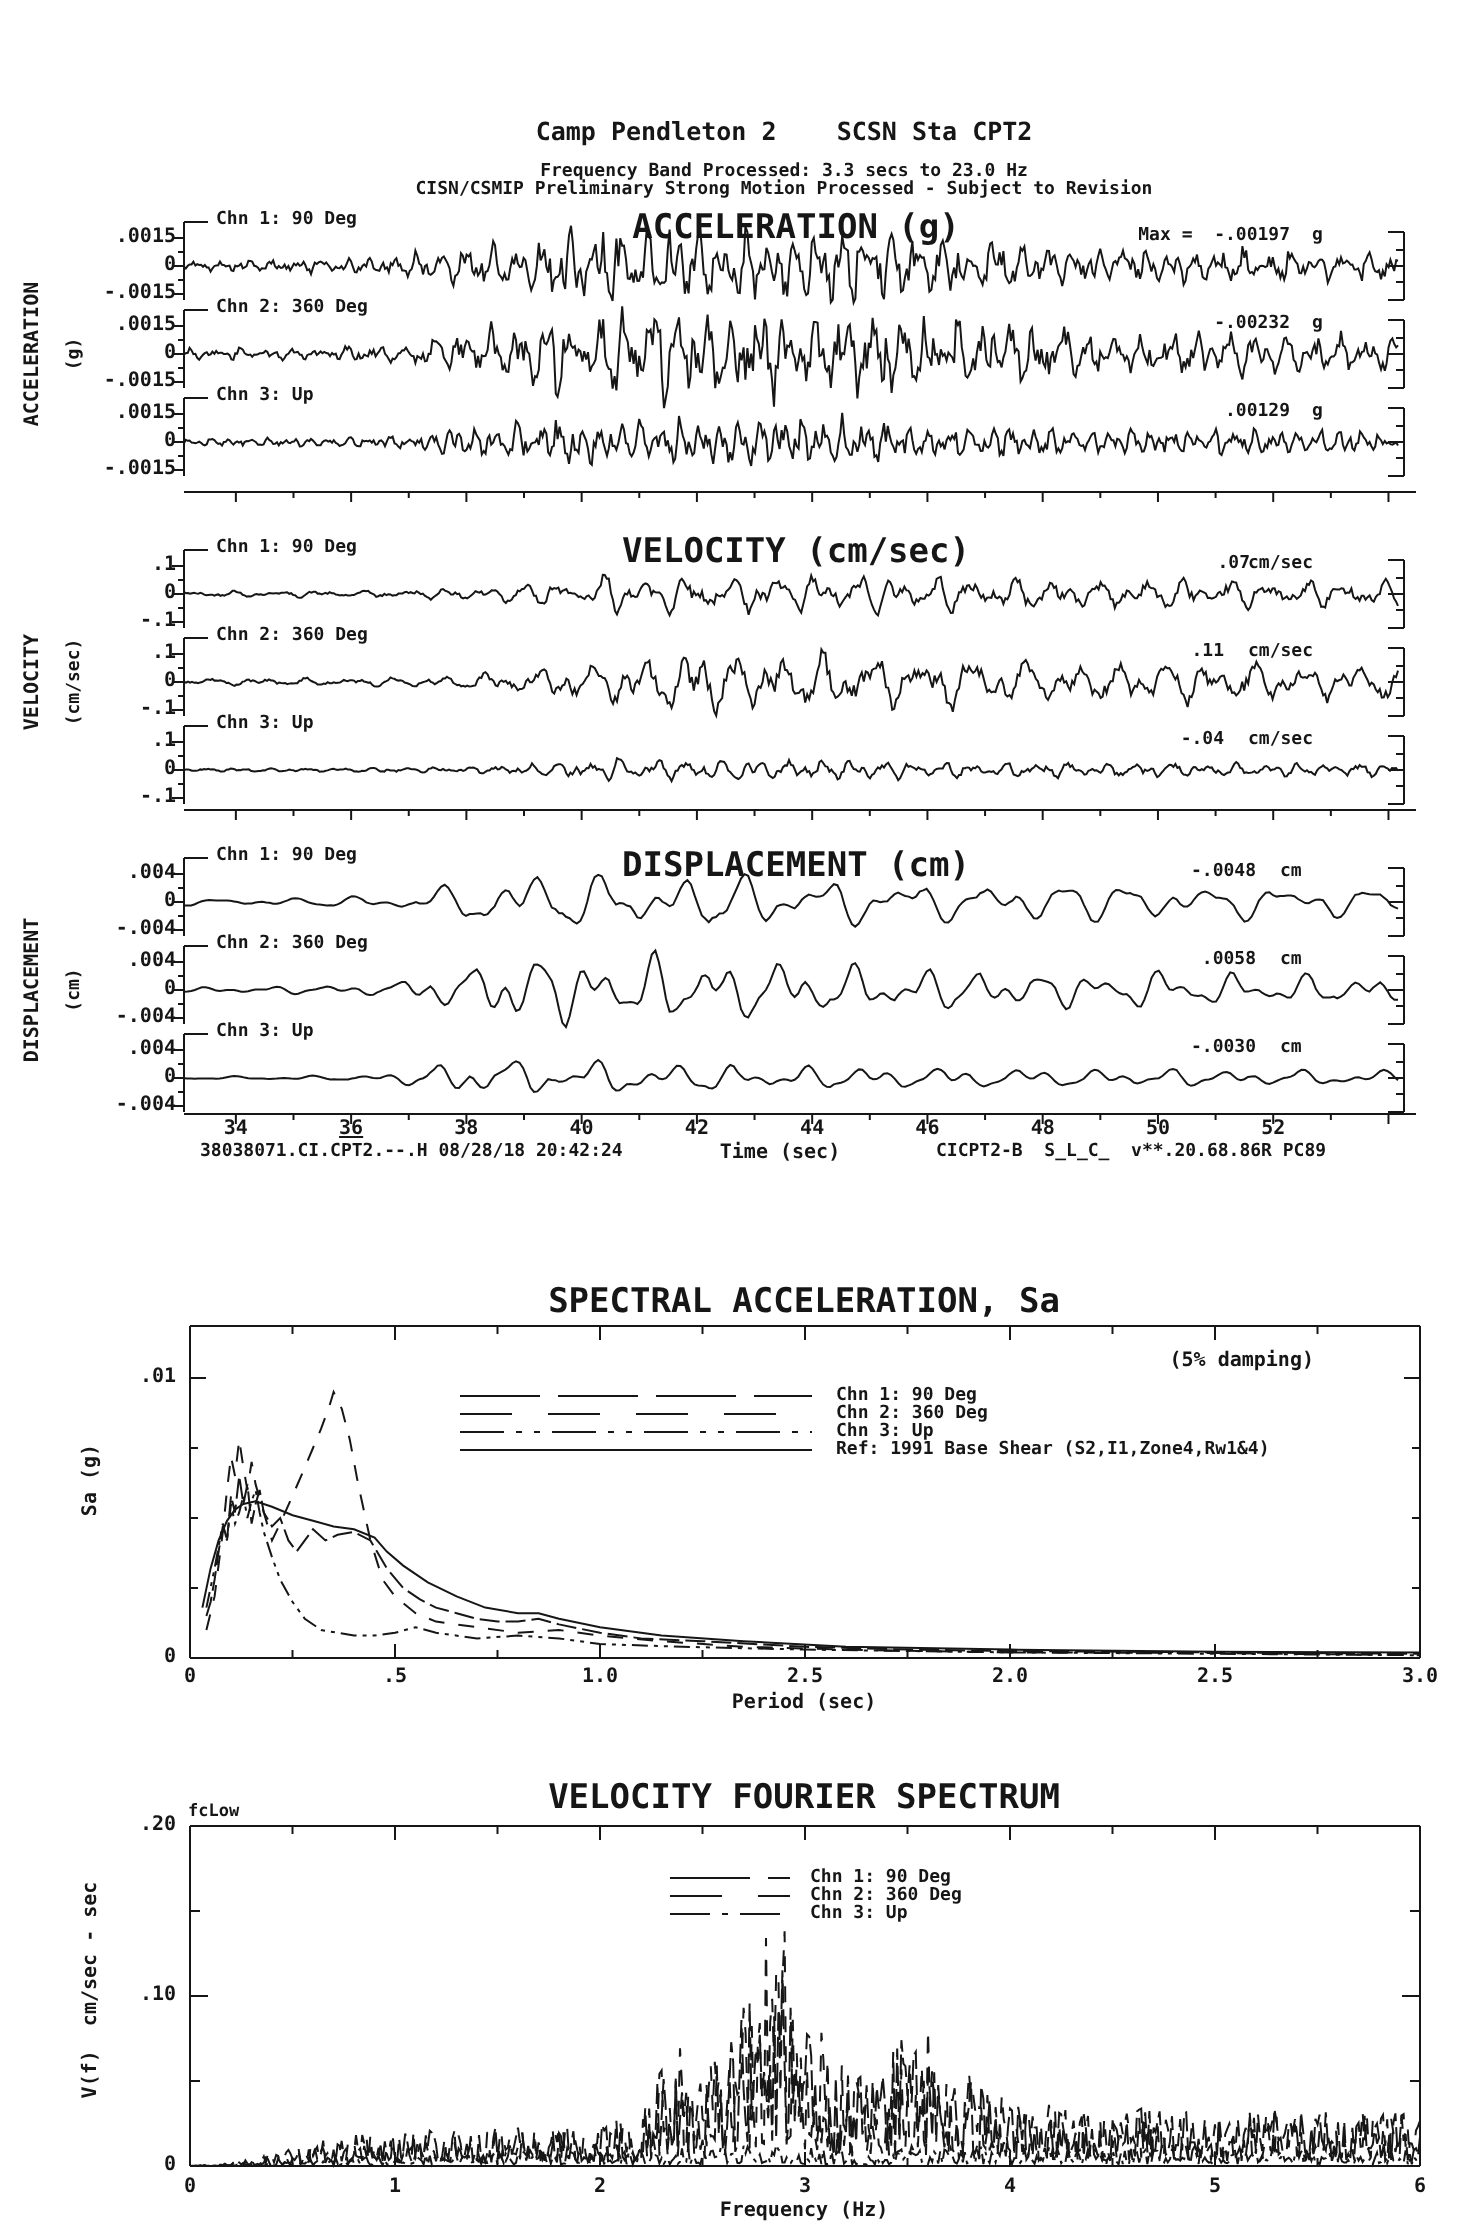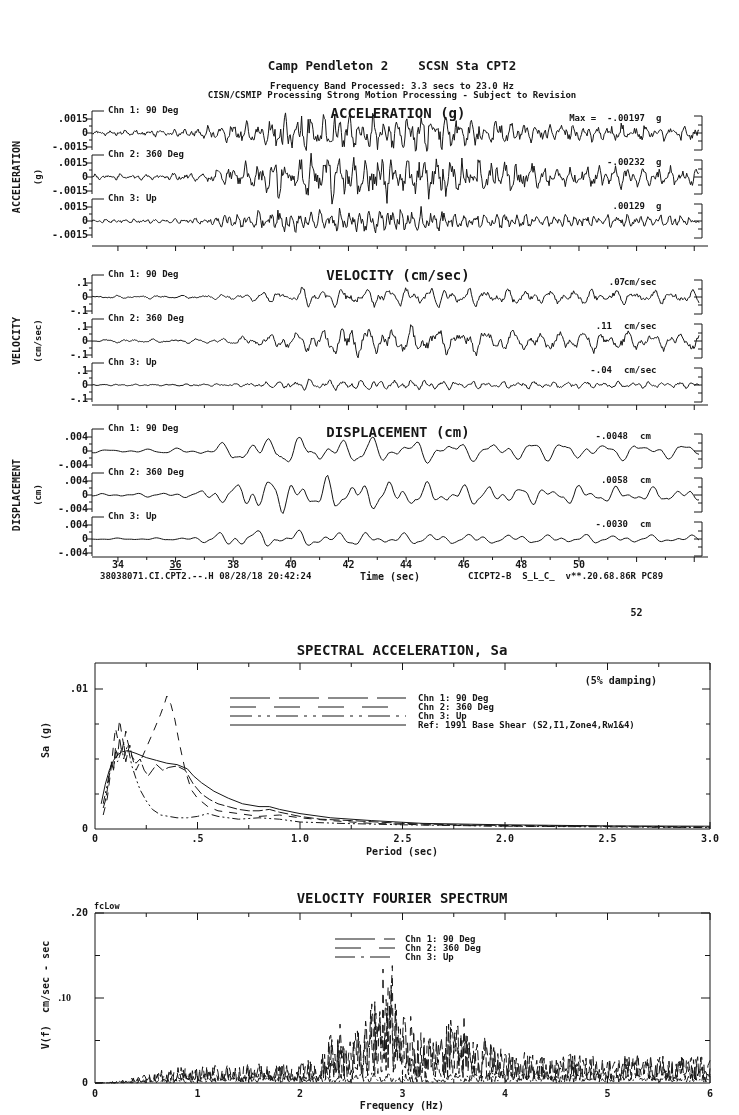--- a/index.html
+++ b/index.html
@@ -1,20 +1,20 @@
 <!DOCTYPE html>
 <html><head>
 <meta charset="utf-8">
 <style>
   *{box-sizing:border-box}
   body{margin:0;background:#fff}
   #page{position:relative;width:739px;height:1115px;background:#ffffff;color:#161616;
         font-family:"DejaVu Sans Mono","Liberation Mono",monospace;font-weight:bold;overflow:hidden}
   .lbl{position:absolute;white-space:pre;line-height:1;font-size:10px}
-  .fs8{font-size:8.5px}.fs9{font-size:9px}.fs11{font-size:14px}.fs12{font-size:12.5px}
+  .fs8{font-size:8.5px}.fs9{font-size:9px}.fs11{font-size:17px}.fs12{font-size:12.5px}
   .ctr{transform:translateX(-50%)}
   .rot{transform:translate(-50%,-50%) rotate(-90deg)}
   #plot-svg{position:absolute;left:0;top:0}
 </style>
 </head>
 <body>
 
 <div id="page">
   <svg id="plot-svg" width="739" height="1115">
       <line x1="92" y1="111" x2="92" y2="150" stroke="#161616" stroke-width="1"></line>
@@ -292,21 +292,21 @@
       <polyline points="95.0,1083.0 96.0,1083.0 97.0,1082.9 98.1,1082.8 99.1,1082.9 100.1,1082.8 101.2,1083.0 102.2,1082.6 103.2,1082.9 104.2,1082.9 105.3,1082.8 106.3,1082.6 107.3,1082.9 108.3,1082.9 109.3,1082.9 110.4,1082.5 111.4,1082.6 112.4,1082.1 113.5,1082.8 114.5,1082.8 115.5,1082.7 116.5,1081.7 117.5,1082.7 118.6,1081.8 119.6,1081.2 120.6,1082.2 121.7,1081.4 122.7,1082.2 123.7,1082.7 124.7,1082.5 125.8,1081.1 126.8,1081.6 127.8,1080.9 128.8,1080.9 129.8,1081.5 130.9,1082.0 131.9,1081.5 132.9,1078.8 133.9,1079.5 135.0,1082.2 136.0,1081.3 137.0,1080.9 138.1,1082.4 139.1,1079.1 140.1,1081.1 141.1,1082.1 142.2,1081.6 143.2,1078.7 144.2,1081.2 145.2,1081.9 146.3,1079.1 147.3,1080.0 148.3,1078.5 149.3,1074.6 150.3,1080.6 151.4,1081.7 152.4,1081.8 153.4,1080.9 154.4,1074.7 155.5,1081.3 156.5,1078.4 157.5,1074.2 158.6,1079.6 159.6,1078.1 160.6,1076.5 161.6,1070.3 162.7,1081.5 163.7,1078.9 164.7,1079.5 165.7,1081.2 166.8,1074.8 167.8,1080.9 168.8,1072.2 169.8,1072.9 170.8,1080.6 171.9,1076.1 172.9,1074.6 173.9,1081.2 174.9,1080.8 176.0,1080.3 177.0,1076.9 178.0,1067.6 179.1,1075.4 180.1,1074.2 181.1,1080.4 182.1,1073.0 183.2,1077.9 184.2,1073.4 185.2,1073.9 186.2,1078.8 187.3,1078.5 188.3,1080.0 189.3,1077.0 190.3,1072.8 191.3,1080.6 192.4,1070.7 193.4,1076.9 194.4,1079.9 195.4,1078.9 196.5,1069.2 197.5,1080.5 198.5,1080.8 199.6,1069.4 200.6,1079.2 201.6,1075.6 202.6,1066.8 203.7,1071.2 204.7,1077.5 205.7,1080.4 206.7,1066.9 207.8,1079.0 208.8,1076.9 209.8,1072.4 210.8,1076.2 211.8,1078.8 212.9,1067.7 213.9,1073.0 214.9,1065.4 215.9,1066.3 217.0,1068.1 218.0,1072.1 219.0,1080.2 220.1,1081.1 221.1,1077.9 222.1,1070.9 223.1,1076.5 224.2,1079.9 225.2,1080.8 226.2,1069.3 227.2,1065.5 228.3,1079.9 229.3,1074.2 230.3,1075.7 231.3,1079.9 232.3,1077.9 233.4,1072.0 234.4,1077.2 235.4,1068.0 236.4,1080.5 237.5,1076.8 238.5,1080.5 239.5,1067.5 240.6,1079.4 241.6,1077.7 242.6,1080.8 243.6,1076.8 244.7,1074.5 245.7,1081.2 246.7,1069.0 247.7,1063.8 248.8,1079.3 249.8,1069.8 250.8,1067.5 251.8,1080.2 252.8,1080.8 253.9,1078.3 254.9,1072.7 255.9,1077.2 256.9,1073.8 258.0,1068.5 259.0,1063.8 260.0,1071.4 261.1,1066.5 262.1,1074.0 263.1,1080.3 264.1,1076.6 265.1,1075.2 266.2,1077.3 267.2,1069.6 268.2,1079.0 269.3,1071.2 270.3,1074.9 271.3,1079.9 272.3,1078.0 273.4,1081.1 274.4,1073.7 275.4,1071.7 276.4,1065.6 277.4,1078.5 278.5,1081.2 279.5,1066.5 280.5,1068.0 281.6,1075.4 282.6,1064.8 283.6,1064.1 284.6,1079.5 285.6,1072.2 286.7,1065.6 287.7,1079.8 288.7,1080.6 289.8,1073.3 290.8,1080.4 291.8,1079.2 292.8,1078.4 293.9,1081.2 294.9,1080.2 295.9,1077.9 296.9,1080.8 297.9,1071.8 299.0,1076.4 300.0,1077.9 301.0,1062.6 302.1,1065.2 303.1,1063.7 304.1,1077.8 305.1,1077.2 306.1,1079.2 307.2,1073.2 308.2,1060.4 309.2,1080.7 310.3,1061.8 311.3,1078.4 312.3,1080.1 313.3,1078.2 314.4,1076.8 315.4,1069.3 316.4,1076.4 317.4,1080.3 318.4,1079.2 319.5,1075.7 320.5,1073.9 321.5,1076.1 322.6,1054.1 323.6,1074.1 324.6,1061.9 325.6,1079.2 326.6,1066.8 327.7,1069.1 328.7,1041.3 329.7,1077.8 330.8,1059.0 331.8,1039.5 332.8,1052.7 333.8,1074.8 334.9,1063.1 335.9,1070.2 336.9,1071.6 337.9,1040.6 338.9,1078.2 340.0,1059.6 341.0,1046.2 342.0,1058.4 343.1,1046.4 344.1,1077.5 345.1,1052.1 346.1,1055.8 347.1,1077.0 348.2,1073.0 349.2,1060.5 350.2,1074.9 351.3,1069.9 352.3,1079.2 353.3,1042.5 354.3,1062.2 355.4,1068.2 356.4,1068.0 357.4,1069.8 358.4,1032.8 359.4,1066.9 360.5,1044.8 361.5,1076.8 362.5,1077.2 363.6,1062.4 364.6,1043.5 365.6,1021.1 366.6,1030.9 367.6,1075.9 368.7,1072.5 369.7,1040.0 370.7,1010.0 371.8,1044.6 372.8,1060.5 373.8,1070.9 374.8,1001.7 375.9,1060.3 376.9,1041.5 377.9,1025.1 378.9,1030.4 379.9,1017.4 381.0,1048.1 382.0,1036.1 383.0,1045.2 384.1,1059.1 385.1,1032.5 386.1,1070.4 387.1,1008.1 388.1,1069.2 389.2,1006.2 390.2,1026.8 391.2,985.1 392.3,1032.2 393.3,1072.2 394.3,1059.5 395.3,1003.9 396.4,1051.8 397.4,1037.0 398.4,1040.7 399.4,1044.3 400.4,1061.2 401.5,1042.7 402.5,1039.8 403.5,1017.1 404.6,1018.3 405.6,1027.9 406.6,1063.7 407.6,1041.5 408.6,1070.7 409.7,1058.0 410.7,1071.6 411.7,1058.9 412.8,1059.9 413.8,1073.6 414.8,1052.8 415.8,1068.6 416.9,1077.8 417.9,1039.0 418.9,1072.4 419.9,1077.5 420.9,1063.4 422.0,1062.8 423.0,1066.0 424.0,1037.8 425.1,1076.4 426.1,1063.7 427.1,1057.8 428.1,1071.0 429.1,1039.5 430.2,1038.5 431.2,1067.2 432.2,1062.2 433.3,1042.7 434.3,1064.0 435.3,1069.7 436.3,1041.2 437.4,1062.8 438.4,1043.9 439.4,1054.3 440.4,1048.1 441.4,1038.5 442.5,1051.9 443.5,1075.7 444.5,1054.4 445.6,1073.7 446.6,1026.0 447.6,1075.3 448.6,1024.2 449.6,1067.6 450.7,1020.1 451.7,1031.8 452.7,1033.1 453.8,1048.0 454.8,1032.7 455.8,1051.4 456.8,1027.8 457.9,1025.9 458.9,1065.8 459.9,1055.1 460.9,1057.2 461.9,1040.4 463.0,1077.5 464.0,1036.5 465.0,1046.5 466.1,1067.9 467.1,1036.1 468.1,1070.8 469.1,1042.5 470.1,1056.6 471.2,1064.6 472.2,1073.7 473.2,1065.8 474.3,1075.8 475.3,1050.0 476.3,1050.0 477.3,1044.1 478.4,1062.6 479.4,1078.7 480.4,1076.9 481.4,1078.4 482.4,1051.0 483.5,1060.0 484.5,1052.7 485.5,1041.2 486.6,1075.4 487.6,1076.4 488.6,1072.7 489.6,1077.9 490.6,1043.1 491.7,1049.3 492.7,1072.1 493.7,1064.7 494.8,1049.9 495.8,1070.1 496.8,1074.0 497.8,1058.3 498.9,1075.6 499.9,1062.2 500.9,1075.8 501.9,1071.1 502.9,1078.2 504.0,1063.8 505.0,1054.2 506.0,1055.2 507.1,1076.9 508.1,1079.4 509.1,1053.4 510.1,1060.4 511.1,1070.0 512.2,1057.0 513.2,1079.8 514.2,1078.3 515.3,1067.1 516.3,1077.7 517.3,1063.8 518.3,1063.7 519.4,1080.2 520.4,1079.0 521.4,1080.4 522.4,1076.7 523.5,1077.9 524.5,1062.4 525.5,1060.0 526.5,1075.4 527.5,1078.5 528.6,1074.5 529.6,1056.4 530.6,1057.1 531.6,1063.8 532.7,1070.5 533.7,1068.4 534.7,1078.7 535.8,1074.5 536.8,1072.0 537.8,1066.4 538.8,1079.7 539.9,1061.3 540.9,1058.3 541.9,1078.2 542.9,1063.6 544.0,1079.2 545.0,1075.6 546.0,1064.6 547.0,1077.2 548.0,1079.5 549.1,1077.9 550.1,1068.6 551.1,1080.1 552.1,1079.8 553.2,1080.4 554.2,1078.7 555.2,1080.5 556.3,1060.2 557.3,1068.2 558.3,1078.7 559.3,1068.2 560.4,1068.0 561.4,1072.2 562.4,1070.9 563.4,1060.9 564.5,1079.9 565.5,1074.5 566.5,1073.4 567.5,1078.2 568.5,1055.7 569.6,1054.8 570.6,1054.3 571.6,1074.3 572.6,1056.1 573.7,1076.2 574.7,1055.5 575.7,1078.7 576.8,1063.8 577.8,1066.1 578.8,1060.7 579.8,1055.7 580.9,1074.0 581.9,1068.8 582.9,1077.3 583.9,1076.4 585.0,1070.7 586.0,1058.1 587.0,1078.2 588.0,1072.5 589.0,1072.6 590.1,1059.5 591.1,1075.2 592.1,1056.7 593.1,1056.2 594.2,1078.3 595.2,1071.1 596.2,1071.1 597.3,1071.2 598.3,1077.3 599.3,1069.4 600.3,1079.0 601.4,1071.7 602.4,1060.1 603.4,1075.9 604.4,1073.9 605.5,1072.3 606.5,1078.9 607.5,1076.1 608.5,1076.8 609.5,1063.1 610.6,1078.5 611.6,1073.8 612.6,1073.1 613.6,1080.4 614.7,1071.0 615.7,1071.1 616.7,1068.0 617.8,1078.0 618.8,1076.5 619.8,1073.8 620.8,1077.6 621.9,1070.1 622.9,1077.8 623.9,1069.7 624.9,1058.3 626.0,1069.1 627.0,1058.9 628.0,1076.8 629.0,1057.3 630.0,1069.1 631.1,1075.5 632.1,1062.3 633.1,1067.1 634.1,1063.0 635.2,1074.9 636.2,1076.0 637.2,1054.4 638.3,1060.8 639.3,1070.3 640.3,1069.0 641.3,1075.7 642.4,1074.7 643.4,1074.7 644.4,1062.2 645.4,1062.2 646.5,1065.3 647.5,1059.6 648.5,1066.6 649.5,1078.5 650.5,1056.1 651.6,1065.9 652.6,1076.1 653.6,1076.0 654.6,1078.8 655.7,1064.0 656.7,1075.8 657.7,1059.4 658.8,1062.2 659.8,1057.3 660.8,1068.8 661.8,1075.3 662.9,1056.1 663.9,1071.3 664.9,1069.5 665.9,1080.4 667.0,1072.9 668.0,1079.6 669.0,1061.1 670.0,1077.4 671.0,1078.1 672.1,1060.9 673.1,1079.9 674.1,1077.0 675.1,1080.2 676.2,1063.9 677.2,1077.1 678.2,1063.2 679.3,1061.4 680.3,1073.4 681.3,1073.2 682.3,1057.9 683.4,1075.4 684.4,1073.9 685.4,1074.1 686.4,1072.2 687.5,1063.6 688.5,1061.7 689.5,1068.5 690.5,1078.8 691.5,1065.6 692.6,1080.5 693.6,1079.2 694.6,1067.4 695.6,1080.0 696.7,1061.3 697.7,1056.7 698.7,1074.9 699.8,1070.5 700.8,1057.4 701.8,1070.4 702.8,1067.1 703.9,1080.2 704.9,1071.5 705.9,1071.8 706.9,1075.0 708.0,1074.1 709.0,1077.9 710.0,1068.4" fill="none" stroke="#161616" stroke-width="1" stroke-dasharray="10 3"></polyline>
       <polyline points="95.0,1083.0 96.0,1082.9 97.0,1083.0 98.1,1083.0 99.1,1083.0 100.1,1082.8 101.2,1082.9 102.2,1082.6 103.2,1082.6 104.2,1082.6 105.3,1082.8 106.3,1082.7 107.3,1082.3 108.3,1082.9 109.3,1082.4 110.4,1082.4 111.4,1082.5 112.4,1081.9 113.5,1082.6 114.5,1082.7 115.5,1082.5 116.5,1081.5 117.5,1082.7 118.6,1082.5 119.6,1080.6 120.6,1082.6 121.7,1082.7 122.7,1080.2 123.7,1081.8 124.7,1082.4 125.8,1082.0 126.8,1080.9 127.8,1081.0 128.8,1081.0 129.8,1079.9 130.9,1080.1 131.9,1078.2 132.9,1081.4 133.9,1077.1 135.0,1079.5 136.0,1078.0 137.0,1081.2 138.1,1077.5 139.1,1078.0 140.1,1081.5 141.1,1079.3 142.2,1078.4 143.2,1076.1 144.2,1075.0 145.2,1076.7 146.3,1079.6 147.3,1080.1 148.3,1076.5 149.3,1075.7 150.3,1082.0 151.4,1080.1 152.4,1075.6 153.4,1078.3 154.4,1080.1 155.5,1072.3 156.5,1077.6 157.5,1075.2 158.6,1073.4 159.6,1079.4 160.6,1075.2 161.6,1074.4 162.7,1077.9 163.7,1076.6 164.7,1081.1 165.7,1079.6 166.8,1081.7 167.8,1078.7 168.8,1081.7 169.8,1077.0 170.8,1070.5 171.9,1077.4 172.9,1080.8 173.9,1072.1 174.9,1072.4 176.0,1070.2 177.0,1071.0 178.0,1077.8 179.1,1078.5 180.1,1078.8 181.1,1067.5 182.1,1071.6 183.2,1067.2 184.2,1080.6 185.2,1067.4 186.2,1078.5 187.3,1074.6 188.3,1079.0 189.3,1073.9 190.3,1080.6 191.3,1076.6 192.4,1080.3 193.4,1074.0 194.4,1076.0 195.4,1070.3 196.5,1081.4 197.5,1080.9 198.5,1080.0 199.6,1081.2 200.6,1080.5 201.6,1077.3 202.6,1081.3 203.7,1074.7 204.7,1075.0 205.7,1073.8 206.7,1081.1 207.8,1076.7 208.8,1071.5 209.8,1068.4 210.8,1080.8 211.8,1077.0 212.9,1071.3 213.9,1075.4 214.9,1072.2 215.9,1074.8 217.0,1075.8 218.0,1080.7 219.0,1075.5 220.1,1076.8 221.1,1078.7 222.1,1080.0 223.1,1071.6 224.2,1079.3 225.2,1069.6 226.2,1070.1 227.2,1071.2 228.3,1077.1 229.3,1067.8 230.3,1071.8 231.3,1080.1 232.3,1079.7 233.4,1079.5 234.4,1074.8 235.4,1071.7 236.4,1071.9 237.5,1074.8 238.5,1074.2 239.5,1078.0 240.6,1080.9 241.6,1081.2 242.6,1081.4 243.6,1066.4 244.7,1065.8 245.7,1065.5 246.7,1072.9 247.7,1068.1 248.8,1072.0 249.8,1077.2 250.8,1079.1 251.8,1070.3 252.8,1074.9 253.9,1073.9 254.9,1068.6 255.9,1076.7 256.9,1076.7 258.0,1077.2 259.0,1073.1 260.0,1079.4 261.1,1065.4 262.1,1077.9 263.1,1078.8 264.1,1073.0 265.1,1078.0 266.2,1078.8 267.2,1065.1 268.2,1077.0 269.3,1071.6 270.3,1080.6 271.3,1073.6 272.3,1080.4 273.4,1074.0 274.4,1075.4 275.4,1077.9 276.4,1071.6 277.4,1065.6 278.5,1071.0 279.5,1063.9 280.5,1081.0 281.6,1065.0 282.6,1080.9 283.6,1074.1 284.6,1076.0 285.6,1072.3 286.7,1070.5 287.7,1070.6 288.7,1075.2 289.8,1079.5 290.8,1080.5 291.8,1068.1 292.8,1076.9 293.9,1080.7 294.9,1081.1 295.9,1075.6 296.9,1072.1 297.9,1078.6 299.0,1066.6 300.0,1076.0 301.0,1080.3 302.1,1079.8 303.1,1071.9 304.1,1080.9 305.1,1066.6 306.1,1067.4 307.2,1066.8 308.2,1073.6 309.2,1075.9 310.3,1079.3 311.3,1064.1 312.3,1068.3 313.3,1076.2 314.4,1065.9 315.4,1078.8 316.4,1076.0 317.4,1079.7 318.4,1078.1 319.5,1076.4 320.5,1080.6 321.5,1059.6 322.6,1065.1 323.6,1078.9 324.6,1054.3 325.6,1075.8 326.6,1068.9 327.7,1075.7 328.7,1064.6 329.7,1036.9 330.8,1035.2 331.8,1066.1 332.8,1063.1 333.8,1077.1 334.9,1054.0 335.9,1072.6 336.9,1069.5 337.9,1038.8 338.9,1074.3 340.0,1024.1 341.0,1042.1 342.0,1075.4 343.1,1074.0 344.1,1048.2 345.1,1046.1 346.1,1050.1 347.1,1070.5 348.2,1059.0 349.2,1048.7 350.2,1041.8 351.3,1059.5 352.3,1060.6 353.3,1073.1 354.3,1043.9 355.4,1033.2 356.4,1055.1 357.4,1030.9 358.4,1046.6 359.4,1040.8 360.5,1052.7 361.5,1075.1 362.5,1067.5 363.6,1051.6 364.6,1034.6 365.6,1060.3 366.6,1071.1 367.6,1040.9 368.7,1047.2 369.7,1045.9 370.7,1036.8 371.8,1003.9 372.8,1016.3 373.8,1052.5 374.8,1074.3 375.9,1013.0 376.9,1059.0 377.9,1073.6 378.9,1021.8 379.9,1011.5 381.0,1071.4 382.0,1071.9 383.0,969.0 384.1,1057.9 385.1,1011.2 386.1,999.4 387.1,1034.3 388.1,986.0 389.2,987.7 390.2,1047.1 391.2,991.6 392.3,965.6 393.3,1069.6 394.3,1069.3 395.3,1068.0 396.4,1009.9 397.4,1062.7 398.4,1026.7 399.4,1058.3 400.4,1028.8 401.5,1060.7 402.5,1074.6 403.5,1034.4 404.6,1067.1 405.6,1068.1 406.6,1055.0 407.6,1068.9 408.6,1075.0 409.7,1062.8 410.7,1016.4 411.7,1029.7 412.8,1056.4 413.8,1030.0 414.8,1077.3 415.8,1069.7 416.9,1071.8 417.9,1078.1 418.9,1064.5 419.9,1075.8 420.9,1032.7 422.0,1072.9 423.0,1061.2 424.0,1053.9 425.1,1052.0 426.1,1078.2 427.1,1042.3 428.1,1040.0 429.1,1045.0 430.2,1053.2 431.2,1057.2 432.2,1053.4 433.3,1076.7 434.3,1067.6 435.3,1077.0 436.3,1063.0 437.4,1070.9 438.4,1059.7 439.4,1072.4 440.4,1073.8 441.4,1077.7 442.5,1071.2 443.5,1056.2 444.5,1077.7 445.6,1048.1 446.6,1056.3 447.6,1077.2 448.6,1076.7 449.6,1076.7 450.7,1034.7 451.7,1064.1 452.7,1074.0 453.8,1044.5 454.8,1077.1 455.8,1073.0 456.8,1075.4 457.9,1047.5 458.9,1073.6 459.9,1056.3 460.9,1033.2 461.9,1070.1 463.0,1076.0 464.0,1015.0 465.0,1053.4 466.1,1034.7 467.1,1051.3 468.1,1052.3 469.1,1048.0 470.1,1055.1 471.2,1061.4 472.2,1069.8 473.2,1042.0 474.3,1072.4 475.3,1051.1 476.3,1074.7 477.3,1076.7 478.4,1059.9 479.4,1072.8 480.4,1068.5 481.4,1074.9 482.4,1065.7 483.5,1052.7 484.5,1036.2 485.5,1049.9 486.6,1047.3 487.6,1055.2 488.6,1065.9 489.6,1053.7 490.6,1054.2 491.7,1072.5 492.7,1074.1 493.7,1047.5 494.8,1075.2 495.8,1071.3 496.8,1076.0 497.8,1053.5 498.9,1067.0 499.9,1068.5 500.9,1047.7 501.9,1059.9 502.9,1063.9 504.0,1074.0 505.0,1075.2 506.0,1079.5 507.1,1077.9 508.1,1062.9 509.1,1071.5 510.1,1060.3 511.1,1076.0 512.2,1071.1 513.2,1056.1 514.2,1055.4 515.3,1069.5 516.3,1058.2 517.3,1067.4 518.3,1075.9 519.4,1078.0 520.4,1061.7 521.4,1076.2 522.4,1074.9 523.5,1061.3 524.5,1052.4 525.5,1066.0 526.5,1080.0 527.5,1054.8 528.6,1079.9 529.6,1061.9 530.6,1076.4 531.6,1065.4 532.7,1055.0 533.7,1080.4 534.7,1068.6 535.8,1066.8 536.8,1060.3 537.8,1075.7 538.8,1076.1 539.9,1075.0 540.9,1078.3 541.9,1057.1 542.9,1065.3 544.0,1058.0 545.0,1077.6 546.0,1079.2 547.0,1071.6 548.0,1074.5 549.1,1078.9 550.1,1059.7 551.1,1079.8 552.1,1059.1 553.2,1072.2 554.2,1076.2 555.2,1063.8 556.3,1073.9 557.3,1062.9 558.3,1064.7 559.3,1070.1 560.4,1061.2 561.4,1067.0 562.4,1061.5 563.4,1056.8 564.5,1064.9 565.5,1070.8 566.5,1068.7 567.5,1072.1 568.5,1076.1 569.6,1058.7 570.6,1078.8 571.6,1059.8 572.6,1069.5 573.7,1067.4 574.7,1074.5 575.7,1063.0 576.8,1079.5 577.8,1073.7 578.8,1062.0 579.8,1079.5 580.9,1072.7 581.9,1078.1 582.9,1059.9 583.9,1064.1 585.0,1070.2 586.0,1072.0 587.0,1079.3 588.0,1079.3 589.0,1076.2 590.1,1079.6 591.1,1069.0 592.1,1069.6 593.1,1074.0 594.2,1079.9 595.2,1070.5 596.2,1059.3 597.3,1073.6 598.3,1077.7 599.3,1074.4 600.3,1076.4 601.4,1078.2 602.4,1078.6 603.4,1071.4 604.4,1068.4 605.5,1080.3 606.5,1070.5 607.5,1062.2 608.5,1077.7 609.5,1057.5 610.6,1069.7 611.6,1079.6 612.6,1067.2 613.6,1064.6 614.7,1061.8 615.7,1066.2 616.7,1077.9 617.8,1074.7 618.8,1058.3 619.8,1070.3 620.8,1080.4 621.9,1067.4 622.9,1063.9 623.9,1072.1 624.9,1056.4 626.0,1077.2 627.0,1067.1 628.0,1073.4 629.0,1077.8 630.0,1080.4 631.1,1078.8 632.1,1073.1 633.1,1056.6 634.1,1062.3 635.2,1064.7 636.2,1060.3 637.2,1079.3 638.3,1058.4 639.3,1077.2 640.3,1076.2 641.3,1069.8 642.4,1066.8 643.4,1062.0 644.4,1073.7 645.4,1061.7 646.5,1070.7 647.5,1062.2 648.5,1078.2 649.5,1073.9 650.5,1066.2 651.6,1080.4 652.6,1080.3 653.6,1072.2 654.6,1080.1 655.7,1071.4 656.7,1077.0 657.7,1073.2 658.8,1077.3 659.8,1064.8 660.8,1069.2 661.8,1072.8 662.9,1075.3 663.9,1067.0 664.9,1073.0 665.9,1070.7 667.0,1072.2 668.0,1065.4 669.0,1080.3 670.0,1076.0 671.0,1079.8 672.1,1069.6 673.1,1076.5 674.1,1074.1 675.1,1075.4 676.2,1075.1 677.2,1080.2 678.2,1064.1 679.3,1062.0 680.3,1067.9 681.3,1055.5 682.3,1071.1 683.4,1057.2 684.4,1075.5 685.4,1078.7 686.4,1060.2 687.5,1064.1 688.5,1071.8 689.5,1069.0 690.5,1059.3 691.5,1057.5 692.6,1072.9 693.6,1059.7 694.6,1080.4 695.6,1059.4 696.7,1066.2 697.7,1076.0 698.7,1071.5 699.8,1078.4 700.8,1057.8 701.8,1057.1 702.8,1073.4 703.9,1064.8 704.9,1080.3 705.9,1080.5 706.9,1075.1 708.0,1065.3 709.0,1063.2 710.0,1060.4" fill="none" stroke="#161616" stroke-width="1" stroke-dasharray="8 7"></polyline>
       <polyline points="95.0,1083.0 96.0,1083.0 97.0,1083.0 98.1,1083.0 99.1,1083.0 100.1,1082.9 101.2,1083.0 102.2,1082.9 103.2,1083.0 104.2,1082.9 105.3,1082.8 106.3,1082.9 107.3,1082.8 108.3,1082.8 109.3,1082.9 110.4,1082.6 111.4,1083.0 112.4,1082.8 113.5,1082.7 114.5,1082.8 115.5,1082.8 116.5,1082.6 117.5,1082.8 118.6,1082.3 119.6,1082.8 120.6,1082.8 121.7,1082.4 122.7,1082.7 123.7,1082.9 124.7,1082.9 125.8,1082.6 126.8,1082.4 127.8,1082.3 128.8,1081.9 129.8,1082.4 130.9,1082.6 131.9,1082.7 132.9,1082.5 133.9,1081.7 135.0,1081.7 136.0,1082.8 137.0,1082.8 138.1,1082.7 139.1,1081.5 140.1,1081.6 141.1,1082.3 142.2,1081.2 143.2,1081.5 144.2,1081.1 145.2,1082.8 146.3,1082.1 147.3,1082.3 148.3,1081.7 149.3,1081.5 150.3,1081.8 151.4,1081.6 152.4,1080.8 153.4,1081.7 154.4,1080.6 155.5,1080.3 156.5,1082.6 157.5,1081.4 158.6,1080.6 159.6,1081.6 160.6,1082.3 161.6,1080.7 162.7,1082.1 163.7,1080.7 164.7,1081.0 165.7,1080.1 166.8,1082.6 167.8,1079.6 168.8,1081.3 169.8,1082.6 170.8,1082.0 171.9,1082.4 172.9,1081.0 173.9,1082.6 174.9,1080.2 176.0,1079.1 177.0,1081.7 178.0,1081.6 179.1,1080.1 180.1,1082.0 181.1,1079.9 182.1,1079.2 183.2,1078.5 184.2,1081.3 185.2,1082.5 186.2,1082.1 187.3,1078.2 188.3,1080.9 189.3,1078.0 190.3,1080.8 191.3,1082.5 192.4,1079.8 193.4,1082.0 194.4,1082.4 195.4,1081.8 196.5,1081.9 197.5,1080.3 198.5,1079.1 199.6,1080.0 200.6,1081.4 201.6,1081.3 202.6,1081.8 203.7,1081.3 204.7,1081.4 205.7,1081.8 206.7,1081.4 207.8,1080.6 208.8,1078.8 209.8,1079.5 210.8,1080.3 211.8,1082.2 212.9,1077.3 213.9,1082.4 214.9,1077.9 215.9,1082.2 217.0,1079.4 218.0,1077.7 219.0,1077.3 220.1,1078.4 221.1,1080.1 222.1,1079.5 223.1,1080.1 224.2,1080.7 225.2,1080.9 226.2,1080.7 227.2,1078.1 228.3,1078.3 229.3,1082.0 230.3,1080.5 231.3,1078.1 232.3,1078.8 233.4,1077.9 234.4,1078.0 235.4,1081.7 236.4,1080.7 237.5,1081.9 238.5,1082.3 239.5,1079.8 240.6,1082.0 241.6,1079.1 242.6,1077.9 243.6,1081.9 244.7,1076.8 245.7,1079.5 246.7,1077.1 247.7,1077.9 248.8,1082.3 249.8,1077.0 250.8,1078.6 251.8,1081.5 252.8,1076.7 253.9,1078.5 254.9,1079.3 255.9,1080.8 256.9,1082.2 258.0,1081.4 259.0,1076.6 260.0,1078.9 261.1,1075.6 262.1,1076.3 263.1,1077.6 264.1,1075.9 265.1,1080.8 266.2,1078.3 267.2,1080.7 268.2,1079.6 269.3,1079.0 270.3,1075.7 271.3,1076.9 272.3,1080.8 273.4,1075.9 274.4,1077.5 275.4,1081.8 276.4,1078.7 277.4,1079.4 278.5,1078.0 279.5,1075.6 280.5,1082.3 281.6,1081.7 282.6,1081.7 283.6,1078.1 284.6,1079.4 285.6,1076.2 286.7,1076.7 287.7,1079.7 288.7,1081.4 289.8,1081.4 290.8,1080.9 291.8,1078.7 292.8,1079.4 293.9,1081.8 294.9,1076.6 295.9,1080.3 296.9,1078.5 297.9,1075.7 299.0,1077.1 300.0,1076.4 301.0,1077.6 302.1,1082.2 303.1,1076.3 304.1,1080.7 305.1,1080.2 306.1,1081.5 307.2,1080.8 308.2,1080.3 309.2,1079.7 310.3,1082.3 311.3,1077.2 312.3,1075.9 313.3,1082.1 314.4,1076.0 315.4,1078.7 316.4,1082.2 317.4,1079.1 318.4,1081.7 319.5,1075.6 320.5,1075.8 321.5,1078.0 322.6,1082.0 323.6,1082.0 324.6,1081.0 325.6,1078.8 326.6,1079.4 327.7,1077.6 328.7,1078.1 329.7,1081.7 330.8,1079.1 331.8,1082.1 332.8,1080.5 333.8,1079.2 334.9,1082.2 335.9,1080.4 336.9,1079.3 337.9,1077.9 338.9,1081.9 340.0,1080.9 341.0,1074.2 342.0,1080.7 343.1,1080.9 344.1,1073.9 345.1,1082.2 346.1,1079.2 347.1,1078.4 348.2,1081.5 349.2,1081.3 350.2,1082.2 351.3,1077.2 352.3,1077.4 353.3,1079.9 354.3,1079.1 355.4,1075.7 356.4,1075.4 357.4,1078.6 358.4,1078.3 359.4,1078.1 360.5,1073.4 361.5,1075.0 362.5,1075.0 363.6,1081.4 364.6,1079.3 365.6,1077.0 366.6,1076.9 367.6,1077.0 368.7,1081.4 369.7,1081.6 370.7,1080.8 371.8,1072.9 372.8,1076.7 373.8,1073.3 374.8,1075.6 375.9,1078.5 376.9,1079.6 377.9,1080.7 378.9,1079.2 379.9,1077.2 381.0,1081.5 382.0,1081.0 383.0,1080.7 384.1,1078.3 385.1,1081.3 386.1,1076.1 387.1,1077.5 388.1,1072.3 389.2,1074.9 390.2,1075.3 391.2,1081.3 392.3,1081.3 393.3,1078.7 394.3,1081.1 395.3,1081.6 396.4,1079.8 397.4,1079.5 398.4,1080.4 399.4,1077.7 400.4,1081.4 401.5,1081.9 402.5,1079.8 403.5,1079.3 404.6,1080.6 405.6,1074.1 406.6,1080.6 407.6,1079.4 408.6,1081.8 409.7,1077.0 410.7,1082.0 411.7,1074.7 412.8,1082.0 413.8,1082.0 414.8,1081.7 415.8,1075.6 416.9,1082.0 417.9,1077.1 418.9,1076.1 419.9,1074.2 420.9,1075.4 422.0,1081.8 423.0,1080.7 424.0,1078.6 425.1,1076.2 426.1,1082.2 427.1,1080.2 428.1,1082.2 429.1,1081.3 430.2,1081.6 431.2,1081.8 432.2,1082.1 433.3,1082.1 434.3,1078.4 435.3,1080.1 436.3,1080.4 437.4,1082.2 438.4,1078.4 439.4,1080.9 440.4,1079.1 441.4,1081.6 442.5,1080.0 443.5,1080.0 444.5,1082.1 445.6,1081.3 446.6,1077.8 447.6,1081.1 448.6,1075.9 449.6,1075.5 450.7,1074.7 451.7,1079.6 452.7,1078.4 453.8,1078.1 454.8,1078.2 455.8,1076.4 456.8,1076.9 457.9,1077.6 458.9,1077.1 459.9,1075.3 460.9,1080.8 461.9,1080.2 463.0,1081.4 464.0,1082.0 465.0,1078.7 466.1,1080.9 467.1,1075.9 468.1,1077.4 469.1,1081.7 470.1,1075.7 471.2,1081.6 472.2,1074.8 473.2,1075.4 474.3,1077.4 475.3,1074.0 476.3,1078.2 477.3,1081.1 478.4,1081.8 479.4,1079.6 480.4,1075.1 481.4,1081.2 482.4,1076.1 483.5,1081.6 484.5,1081.4 485.5,1078.5 486.6,1075.2 487.6,1081.5 488.6,1074.7 489.6,1079.5 490.6,1073.3 491.7,1082.1 492.7,1076.0 493.7,1079.5 494.8,1081.5 495.8,1076.3 496.8,1078.1 497.8,1081.1 498.9,1075.9 499.9,1077.9 500.9,1072.9 501.9,1075.1 502.9,1075.9 504.0,1075.3 505.0,1079.3 506.0,1082.0 507.1,1079.2 508.1,1080.1 509.1,1079.9 510.1,1081.4 511.1,1079.8 512.2,1074.0 513.2,1079.7 514.2,1076.7 515.3,1079.0 516.3,1080.4 517.3,1081.8 518.3,1078.1 519.4,1081.6 520.4,1079.6 521.4,1077.6 522.4,1073.9 523.5,1079.1 524.5,1073.6 525.5,1078.4 526.5,1073.8 527.5,1080.9 528.6,1074.2 529.6,1077.4 530.6,1081.5 531.6,1080.0 532.7,1081.3 533.7,1075.1 534.7,1075.9 535.8,1080.0 536.8,1081.3 537.8,1077.6 538.8,1075.5 539.9,1078.6 540.9,1082.2 541.9,1078.1 542.9,1079.5 544.0,1074.6 545.0,1077.0 546.0,1075.0 547.0,1074.8 548.0,1075.6 549.1,1075.6 550.1,1077.6 551.1,1080.1 552.1,1076.7 553.2,1081.9 554.2,1076.7 555.2,1080.3 556.3,1074.9 557.3,1079.0 558.3,1080.8 559.3,1082.2 560.4,1076.8 561.4,1082.0 562.4,1075.4 563.4,1081.7 564.5,1082.1 565.5,1074.5 566.5,1082.0 567.5,1076.9 568.5,1076.2 569.6,1081.3 570.6,1077.8 571.6,1076.5 572.6,1075.1 573.7,1082.1 574.7,1075.6 575.7,1081.0 576.8,1075.1 577.8,1075.3 578.8,1075.5 579.8,1080.2 580.9,1082.1 581.9,1081.6 582.9,1079.2 583.9,1081.2 585.0,1079.6 586.0,1074.5 587.0,1078.5 588.0,1079.9 589.0,1079.6 590.1,1080.3 591.1,1078.8 592.1,1079.5 593.1,1077.5 594.2,1078.1 595.2,1081.8 596.2,1075.2 597.3,1073.2 598.3,1075.4 599.3,1082.0 600.3,1073.3 601.4,1080.4 602.4,1078.7 603.4,1080.4 604.4,1081.3 605.5,1081.1 606.5,1082.1 607.5,1080.3 608.5,1077.1 609.5,1079.2 610.6,1081.3 611.6,1080.0 612.6,1081.3 613.6,1081.6 614.7,1080.8 615.7,1077.7 616.7,1077.3 617.8,1075.8 618.8,1082.0 619.8,1077.4 620.8,1075.2 621.9,1076.8 622.9,1076.2 623.9,1080.2 624.9,1078.5 626.0,1077.1 627.0,1078.8 628.0,1075.3 629.0,1081.1 630.0,1080.0 631.1,1077.7 632.1,1081.3 633.1,1079.8 634.1,1080.6 635.2,1079.2 636.2,1074.1 637.2,1075.0 638.3,1074.9 639.3,1079.2 640.3,1079.0 641.3,1076.6 642.4,1080.5 643.4,1079.5 644.4,1078.9 645.4,1079.8 646.5,1082.1 647.5,1077.5 648.5,1075.1 649.5,1078.8 650.5,1076.0 651.6,1075.0 652.6,1081.2 653.6,1078.2 654.6,1077.7 655.7,1080.5 656.7,1077.1 657.7,1081.6 658.8,1080.8 659.8,1082.2 660.8,1078.6 661.8,1079.4 662.9,1079.1 663.9,1076.5 664.9,1077.1 665.9,1080.9 667.0,1076.7 668.0,1074.6 669.0,1081.0 670.0,1077.8 671.0,1080.7 672.1,1081.3 673.1,1081.3 674.1,1080.0 675.1,1082.0 676.2,1081.5 677.2,1081.2 678.2,1077.8 679.3,1080.3 680.3,1078.5 681.3,1081.0 682.3,1079.3 683.4,1079.7 684.4,1080.4 685.4,1078.7 686.4,1082.1 687.5,1078.9 688.5,1076.3 689.5,1081.5 690.5,1081.0 691.5,1074.2 692.6,1076.9 693.6,1081.5 694.6,1078.8 695.6,1075.0 696.7,1080.3 697.7,1080.9 698.7,1081.3 699.8,1079.4 700.8,1080.6 701.8,1081.6 702.8,1075.2 703.9,1082.1 704.9,1077.1 705.9,1082.1 706.9,1078.4 708.0,1079.9 709.0,1079.6 710.0,1074.1" fill="none" stroke="#161616" stroke-width="1" stroke-dasharray="8 3 2 3"></polyline>
       <line x1="335" y1="939" x2="395" y2="939" stroke="#161616" stroke-width="1" stroke-dasharray="40 9"></line>
       <line x1="335" y1="948" x2="395" y2="948" stroke="#161616" stroke-width="1" stroke-dasharray="26 18"></line>
       <line x1="335" y1="957" x2="395" y2="957" stroke="#161616" stroke-width="1" stroke-dasharray="20 6 3 6"></line>
     </svg>
 
   <div class="lbl fs12 ctr" style="left:392px;top:60px">Camp Pendleton 2    SCSN Sta CPT2</div>
   <div class="lbl fs9 ctr" style="left:392px;top:82px">Frequency Band Processed: 3.3 secs to 23.0 Hz</div>
-  <div class="lbl fs9 ctr" style="left:392px;top:91px">CISN/CSMIP Processing Strong Motion Processing - Subject to Revision</div>
+  <div class="lbl fs9 ctr" style="left:392px;top:91px">CISN/CSMIP Preliminary Strong Motion Processed - Subject to Revision</div>
 
   <div class="lbl fs11 ctr" style="left:398px;top:106px">ACCELERATION (g)</div>
   <div class="lbl fs11 ctr" style="left:398px;top:268px">VELOCITY (cm/sec)</div>
   <div class="lbl fs11 ctr" style="left:398px;top:425px">DISPLACEMENT (cm)</div>
 
   <div class="lbl rot" style="left:17px;top:177px">ACCELERATION</div>
   <div class="lbl fs9 rot" style="left:38px;top:177px">(g)</div>
   <div class="lbl rot" style="left:17px;top:341px">VELOCITY</div>
   <div class="lbl fs9 rot" style="left:38px;top:341px">(cm/sec)</div>
   <div class="lbl rot" style="left:17px;top:495px">DISPLACEMENT</div>
@@ -381,21 +381,21 @@
     <div class="lbl fs9" style="left: 640px; top: 520px;">cm</div>
     <div class="lbl ctr" style="left: 117.934px; top: 560px;">34</div>
     <div class="lbl ctr" style="left: 175.564px; top: 560px; text-decoration: underline;">36</div>
     <div class="lbl ctr" style="left: 233.194px; top: 560px; text-align: right;">38</div>
     <div class="lbl ctr" style="left: 290.825px; top: 560px;">40</div>
     <div class="lbl ctr" style="left: 348.455px; top: 560px;">42</div>
     <div class="lbl ctr" style="left: 406.085px; top: 560px;">44</div>
     <div class="lbl ctr" style="left: 463.716px; top: 560px;">46</div>
     <div class="lbl ctr" style="left: 521.346px; top: 560px;">48</div>
     <div class="lbl ctr" style="left: 578.976px; top: 560px;">50</div>
-    <div class="lbl ctr" style="left: 636.607px; top: 560px; margin-top: 48px;">52</div>
+    <div class="lbl ctr" style="left: 636.607px; top: 560px;">52</div>
     <div class="lbl ctr" style="left: 95px; top: 834px;">0</div>
     <div class="lbl ctr" style="left: 197.5px; top: 834px;">.5</div>
     <div class="lbl ctr" style="left: 300px; top: 834px;">1.0</div>
     <div class="lbl ctr" style="left: 402.5px; top: 834px;">2.5</div>
     <div class="lbl ctr" style="left: 505px; top: 834px;">2.0</div>
     <div class="lbl ctr" style="left: 607.5px; top: 834px;">2.5</div>
     <div class="lbl ctr" style="left: 710px; top: 834px;">3.0</div>
     <div class="lbl" style="right: 651px; top: 684px;">.01</div>
     <div class="lbl" style="right: 651px; top: 824px;">0</div>
     <div class="lbl fs9" style="left: 418px; top: 694px;">Chn 1: 90 Deg</div>
@@ -403,18 +403,18 @@
     <div class="lbl fs9" style="left: 418px; top: 712px;">Chn 3: Up</div>
     <div class="lbl fs9" style="left: 418px; top: 721px;">Ref: 1991 Base Shear (S2,I1,Zone4,Rw1&amp;4)</div>
     <div class="lbl ctr" style="left: 95px; top: 1089px;">0</div>
     <div class="lbl ctr" style="left: 197.5px; top: 1089px;">1</div>
     <div class="lbl ctr" style="left: 300px; top: 1089px;">2</div>
     <div class="lbl ctr" style="left: 402.5px; top: 1089px;">3</div>
     <div class="lbl ctr" style="left: 505px; top: 1089px;">4</div>
     <div class="lbl ctr" style="left: 607.5px; top: 1089px;">5</div>
     <div class="lbl ctr" style="left: 710px; top: 1089px;">6</div>
     <div class="lbl" style="right: 651px; top: 908px;">.20</div>
-    <div class="lbl" style="right: 668px; top: 993px; font-family: Liberation Serif, serif;">.10</div>
+    <div class="lbl" style="right: 651px; top: 993px;">.10</div>
     <div class="lbl" style="right: 651px; top: 1078px;">0</div>
     <div class="lbl fs9" style="left: 405px; top: 935px;">Chn 1: 90 Deg</div>
     <div class="lbl fs9" style="left: 405px; top: 944px;">Chn 2: 360 Deg</div>
     <div class="lbl fs9" style="left: 405px; top: 953px;">Chn 3: Up</div>
   </div>
 
 </body></html>

